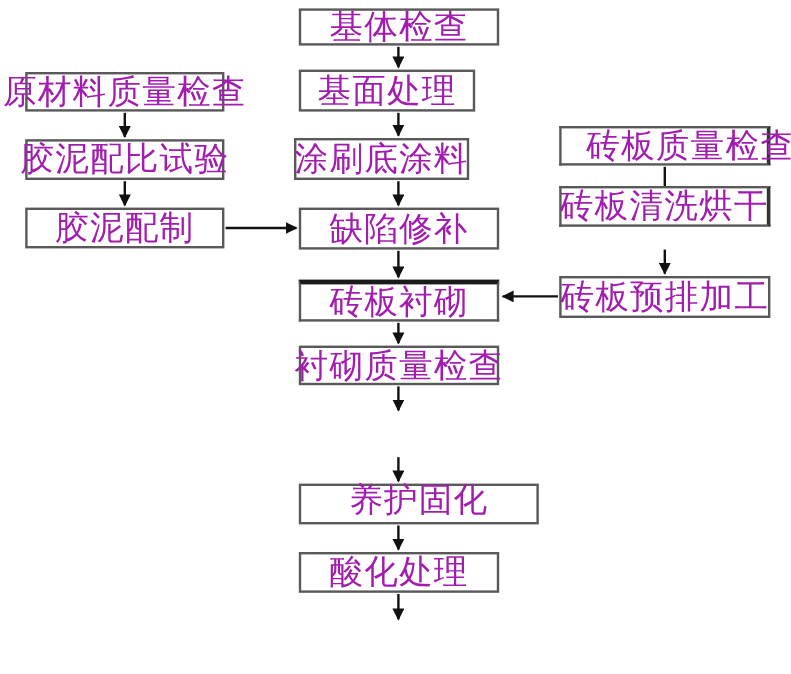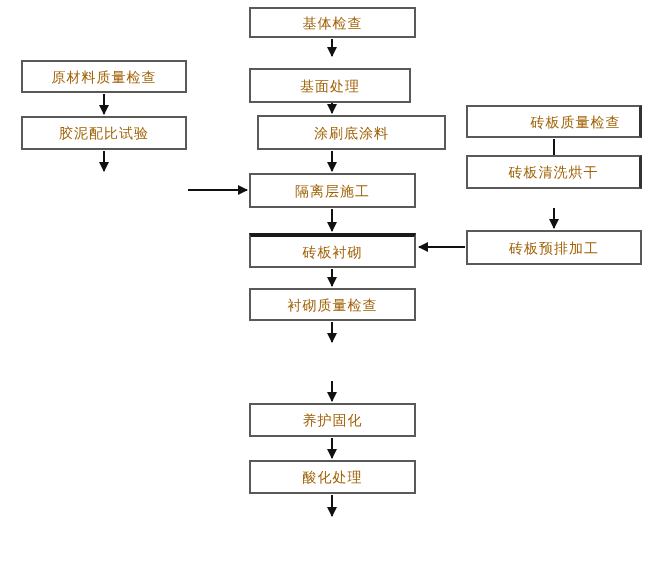--- a/index.html
+++ b/index.html
@@ -16,35 +16,35 @@
     overflow: hidden;
   }
   .node {
     position: absolute;
     box-sizing: border-box;
     background: #ffffff;
     border: 2px solid #595959;
     display: flex;
     align-items: center;
     justify-content: center;
-    font-size: 14px;
+    font-size: 28px;
     line-height: 1;
-    color: #a16207;
+    color: #a21caf;
     letter-spacing: 1px;
     white-space: nowrap;
   }
   
   .c0  { left:249px; top:7px;   width:167px; height:31px; }
-  .c1  { left:249px; top:68px;  width:162px; height:35px; }
-  .c2  { left:257px; top:115px; width:189px; height:35px; }
+  .c1  { left:249px; top:58px;  width:147px; height:35px; }
+  .c2  { left:245px; top:115px; width:146px; height:35px; }
   .c3  { left:249px; top:173px; width:167px; height:35px; }
   .c4  { left:249px; top:233px; width:167px; height:35px; border-top-width:4px; border-top-color:#1a1a1a; }
   .c5  { left:249px; top:288px; width:167px; height:33px; }
   .c6  { left:249px; top:344px; width:167px; height:36px; }
-  .c7  { left:249px; top:403px; width:167px; height:34px; }
+  .c7  { left:249px; top:403px; width:200px; height:34px;font-family:Liberation Mono, monospace; }
   .c8  { left:249px; top:460px; width:167px; height:34px; }
   .c9  { left:249px; top:518px; width:167px; height:34px; }
   
   .l0  { left:21px; top:60px;  width:166px; height:33px; }
   .l1  { left:21px; top:116px; width:166px; height:34px; }
   .l2  { left:21px; top:173px; width:166px; height:34px; }
   
   .r0  { left:466px; top:105px; width:176px; height:33px; border-right-width:3px; border-right-color:#333333;padding-left:44px; }
   .r1  { left:466px; top:155px; width:176px; height:34px; border-right-width:3px; border-right-color:#333333; }
   .r2  { left:466px; top:230px; width:176px; height:35px; }
@@ -84,26 +84,27 @@
     <line x1="188" y1="190" x2="247" y2="190" marker-end="url(#arw)"></line>
 
     <line x1="554" y1="139" x2="554" y2="171" marker-end="url(#arw)"></line>
     <line x1="554" y1="208" x2="554" y2="228" marker-end="url(#arw)"></line>
     <line x1="465" y1="247" x2="419" y2="247" marker-end="url(#arw)"></line>
   </svg>
 
   <div class="node c0">基体检查</div>
   <div class="node c1">基面处理</div>
   <div class="node c2">涂刷底涂料</div>
-  <div class="node c3">隔离层施工</div>
+  <div class="node c3">缺陷修补</div>
   <div class="node c4">砖板衬砌</div>
   <div class="node c5">衬砌质量检查</div>
   <div class="node c7">养护固化</div>
   <div class="node c8">酸化处理</div>
 
   <div class="node l0">原材料质量检查</div>
   <div class="node l1">胶泥配比试验</div>
+  <div class="node l2">胶泥配制</div>
 
   <div class="node r0">砖板质量检查</div>
   <div class="node r1">砖板清洗烘干</div>
   <div class="node r2">砖板预排加工</div>
 
 </div>
 
 </body></html>

